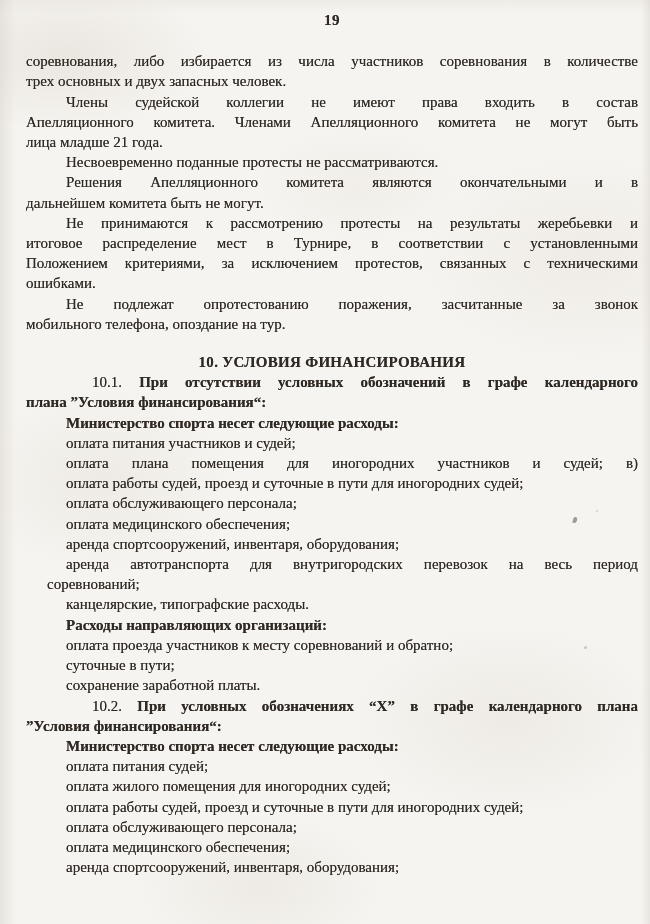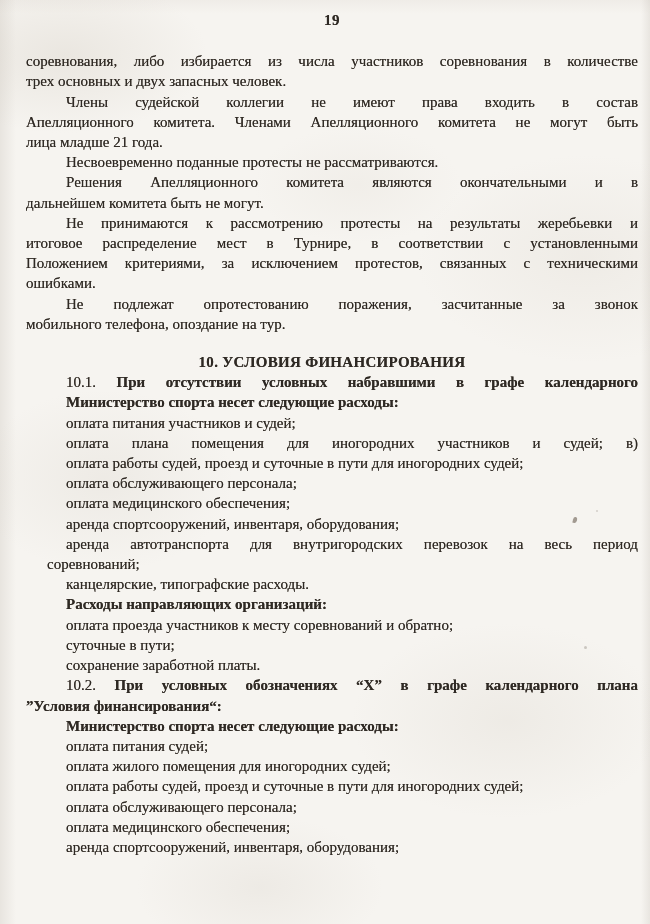--- a/index.html
+++ b/index.html
@@ -42,21 +42,21 @@
   .ln.i    { text-indent: 40px; }
   .ln.j    { text-align: justify; text-align-last: justify; }
   .ln.b    { font-weight: bold; }
   .ln.half { padding-left: 21px; }
   .ln.heading {
     text-align: center;
     font-weight: bold;
     margin-top: 18px;
     letter-spacing: 0.3px;
   }
-  .pre { font-weight: normal; }
+  .pre { font-weight: normal; margin-left: 26px; }
   .bt  { font-weight: bold; }
   .speck {
     position: absolute;
     z-index: 3;
     background: rgba(92,80,68,.55);
     border-radius: 50% 50% 50% 0;
   }
   .speck.s1 { left: 573px; top: 517px; width: 4px; height: 6px; transform: rotate(15deg); }
   .speck.s2 { left: 584px; top: 646px; width: 3px; height: 3px; opacity: .5; border-radius: 50%; }
   .speck.s3 { left: 596px; top: 510px; width: 2px; height: 2px; opacity: .4; border-radius: 50%; }
@@ -79,21 +79,22 @@
       <div class="ln i">Несвоевременно поданные протесты не рассматриваются.</div>
       <div class="ln i j">Решения Апелляционного комитета являются окончательными и в</div>
       <div class="ln">дальнейшем комитета быть не могут.</div>
       <div class="ln i j">Не принимаются к рассмотрению протесты на результаты жеребьевки и</div>
       <div class="ln j">итоговое распределение мест в Турнире, в соответствии с установленными</div>
       <div class="ln j">Положением критериями, за исключением протестов, связанных с техническими</div>
       <div class="ln">ошибками.</div>
       <div class="ln i j">Не подлежат опротестованию поражения, засчитанные за звонок</div>
       <div class="ln">мобильного телефона, опоздание на тур.</div>
       <div class="ln heading">10. УСЛОВИЯ ФИНАНСИРОВАНИЯ</div>
-      <div class="ln i j"><span class="pre">10.1.</span> <span class="bt">При отсутствии условных набравшими в графе календарного</span></div>
+      <div class="ln i j"><span class="pre">10.1.</span> <span class="bt">При отсутствии условных обозначений в графе календарного</span></div>
+      <div class="ln b">плана ”Условия финансирования“:</div>
       <div class="ln i b">Министерство спорта несет следующие расходы:</div>
       <div class="ln i">оплата питания участников и судей;</div>
       <div class="ln i j">оплата плана помещения для иногородних участников и судей; в)</div>
       <div class="ln i">оплата работы судей, проезд и суточные в пути для иногородних судей;</div>
       <div class="ln i">оплата обслуживающего персонала;</div>
       <div class="ln i">оплата медицинского обеспечения;</div>
       <div class="ln i">аренда спортсооружений, инвентаря, оборудования;</div>
       <div class="ln i j">аренда автотранспорта для внутригородских перевозок на весь период</div>
       <div class="ln half">соревнований;</div>
       <div class="ln i">канцелярские, типографские расходы.</div>

